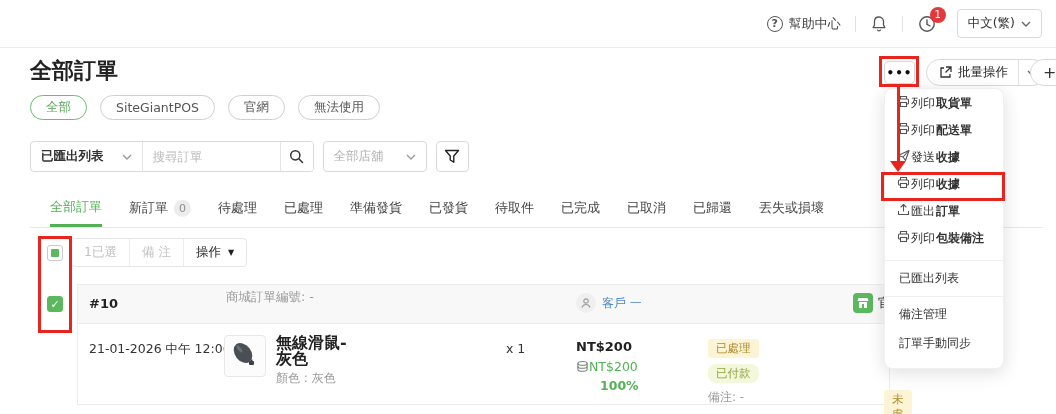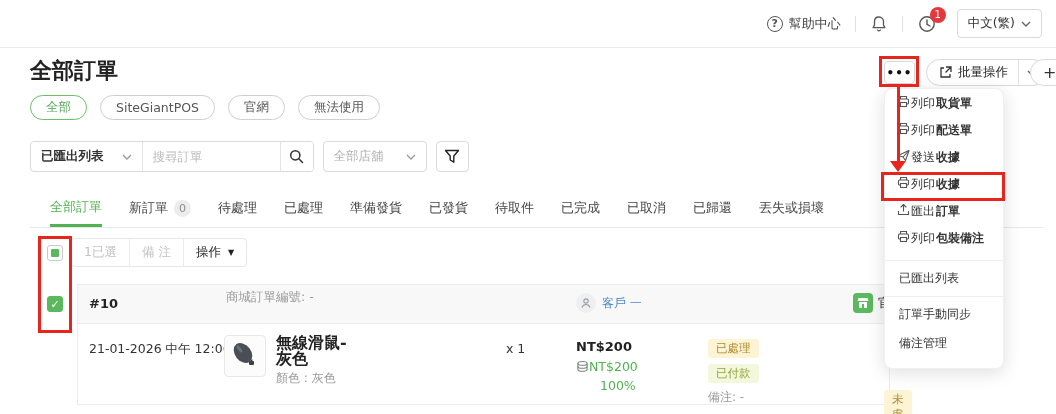--- a/index.html
+++ b/index.html
@@ -72,25 +72,25 @@
   .card-body { position:relative; height:81px; }
   .order-date { position:absolute; left:11px; top:17px; font-size:12.5px; color:#333; }
   .prod-img { position:absolute; left:146px; top:11px; width:42px; height:42px; border:1px solid #e8e8e8; border-radius:4px; background:#fcfcfc; display:flex; align-items:center; justify-content:center; }
   .prod-info { position:absolute; left:198px; top:11px; width:86px; }
   .prod-name { font-size:16px; font-weight:bold; color:#222; line-height:16px; }
   .prod-variant { font-size:12px; color:#9a9a9a; margin-top:3px; }
   .prod-qty { position:absolute; left:428px; top:17px; font-size:12.5px; color:#333; }
   .price-block { position:absolute; left:498px; top:15px; }
   .price-main { font-weight:bold; font-size:13px; color:#222; }
   .price-paid { display:flex; align-items:center; gap:0; margin-top:5px; color:#52b153; font-size:12.5px; }
-  .price-pct { margin-top:4px; margin-left:24px; color:#52b153; font-size:12.5px; }
+  .price-pct { margin-top:4px; margin-left:24px; color:#52b153; font-size:12.5px;font-weight:bold; }
   .status-col { position:absolute; left:630px; top:15px; }
   .badge { display:inline-block; padding:2px 8px; border-radius:3px; font-size:11.5px; }
   .badge-yellow { background:#fcf4d4; color:#ad8b2d; }
-  .badge-lime { background:#f3f7dc; color:#93a43c; }
+  .badge-lime { background:#f3f7dc; color:#93a43c;border-radius:8px; }
   .status-note { margin-top:6px; font-size:12px; color:#9a9a9a; }
   .right-badge { position:absolute; left:766px; top:66px;margin-left:40px; }
 
   
   .dropdown { position:absolute; left:884px; top:88px; width:120px; background:#fff; border:1px solid #f0f0f0; border-radius:8px; box-shadow:0 4px 18px rgba(0,0,0,0.13); z-index:10; padding:6px 0 10px 0; }
   .menu-item { height:27px; display:flex; align-items:flex-start; gap:1px; padding:0 8px 0 12px; font-size:12px; color:#333; cursor:pointer; white-space:nowrap; }
   .menu-item .obj { font-weight:bold; }
   .menu-plain { height:29px; display:flex; align-items:center; padding:0 8px 0 14px; font-size:12px; color:#333; cursor:pointer; white-space:nowrap; }
   .menu-divider { height:1px; background:#efefef; margin:3px 0; }
 
@@ -353,22 +353,22 @@
           <path d="M3.5 4V1.5h6V4" fill="none" stroke="#555" stroke-width="1.1"></path>
           <rect x="1.5" y="4" width="10" height="5" rx="1" fill="none" stroke="#555" stroke-width="1.1"></rect>
           <rect x="3.5" y="7.5" width="6" height="4" fill="#fff" stroke="#555" stroke-width="1.1"></rect>
         </svg>
       <span>列印</span>
         <span class="obj">包裝備注</span>
     </div>
     <div class="menu-divider"></div>
     <div class="menu-plain">已匯出列表</div>
     <div class="menu-divider"></div>
+    <div class="menu-plain">備注管理</div>
     <div class="menu-plain">訂單手動同步</div>
-    <div class="menu-plain">備注管理</div>
   </div>
 
   <div class="red-box anno-more"></div>
   <div class="anno-arrow-line"></div>
   <div class="anno-arrow-head"></div>
   <div class="red-box anno-menu"></div>
   <div class="red-box anno-checks"></div>
 
 </div>
 

